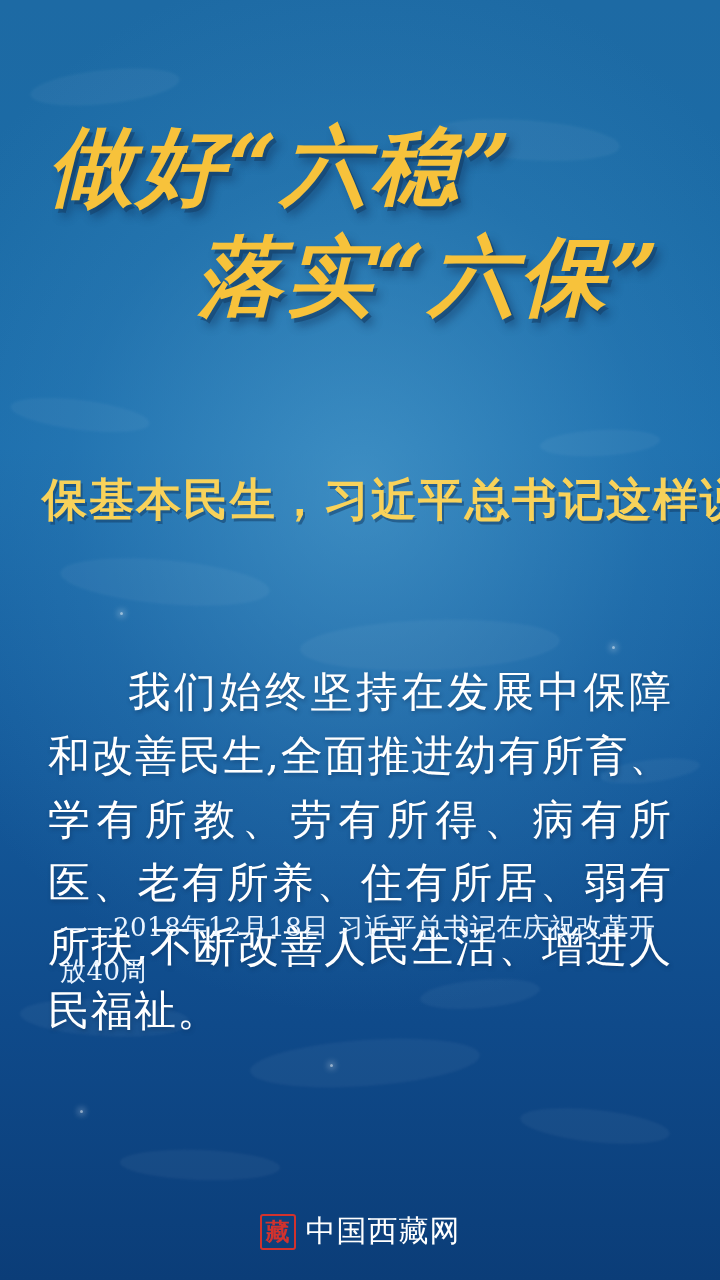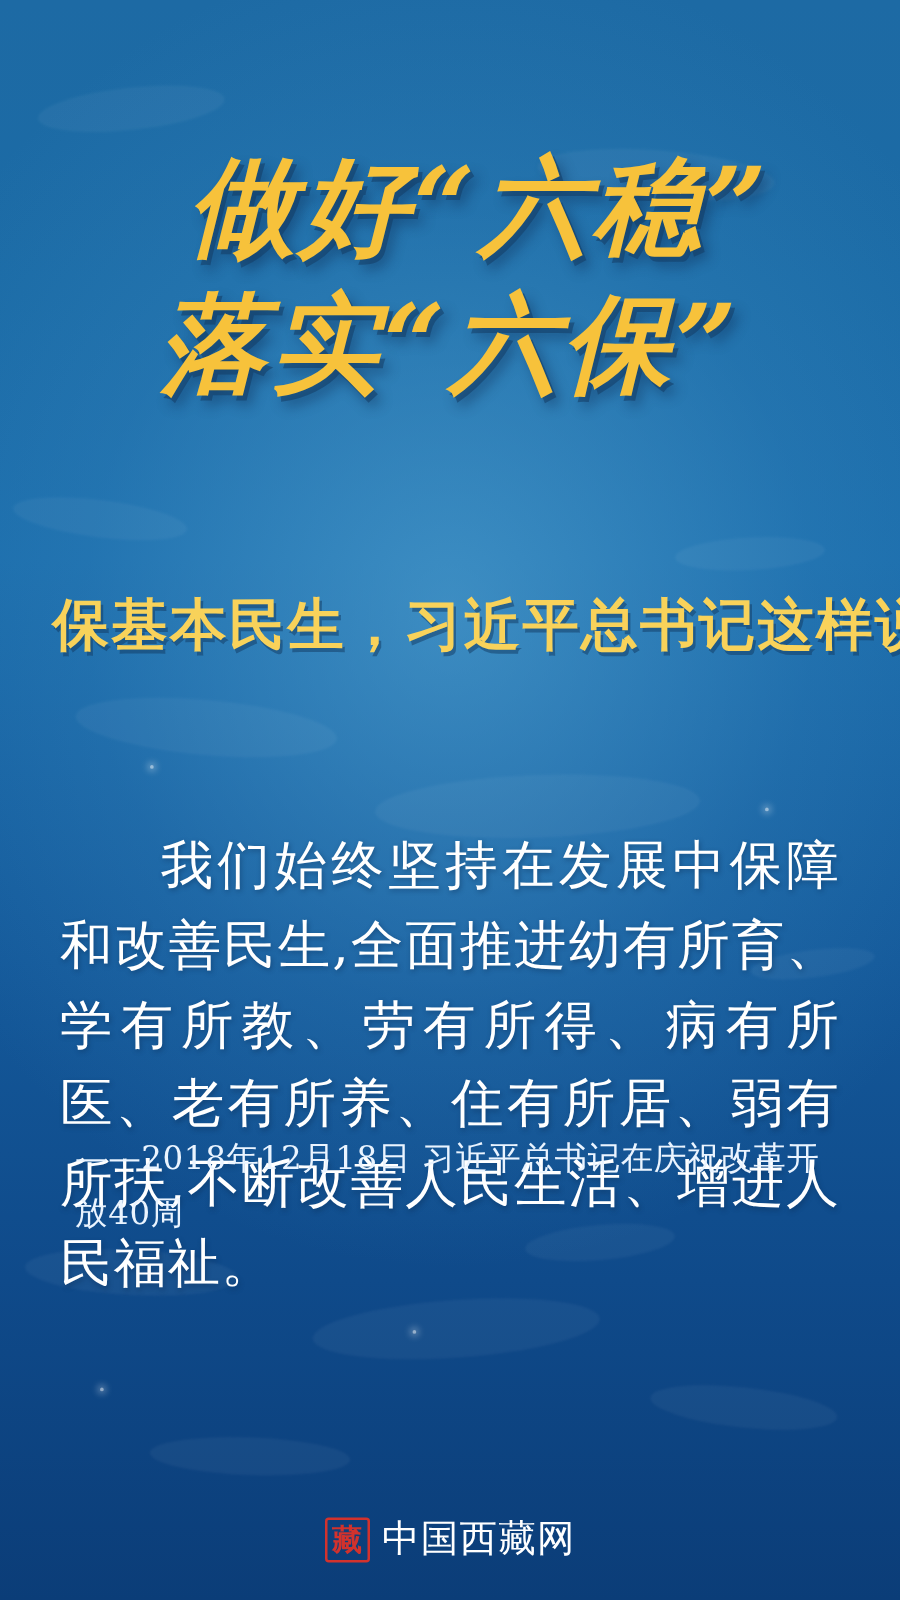--- a/index.html
+++ b/index.html
@@ -58,24 +58,23 @@
     font-weight: bold;
     font-style: italic;
     color: #f7c23b;
     font-size: 86px;
     line-height: 1.12;
     letter-spacing: 4px;
     text-shadow:
       3px 4px 0 rgba(20,60,100,0.55),
       6px 8px 10px rgba(10,40,80,0.45);
     white-space: nowrap;
-    text-align: center;
   }
   .headline .l1 { margin-left: 48px; }
-  .headline .l2 { margin-top: 14px;}
+  .headline .l2 { margin-left: 196px; margin-top: 14px;}
 
   .subhead {
     position: absolute;
     left: 42px;
     top: 470px;
     font-family: "DejaVu Sans", sans-serif;
     font-weight: bold;
     color: #f8d25a;
     font-size: 45px;
     letter-spacing: 2px;

